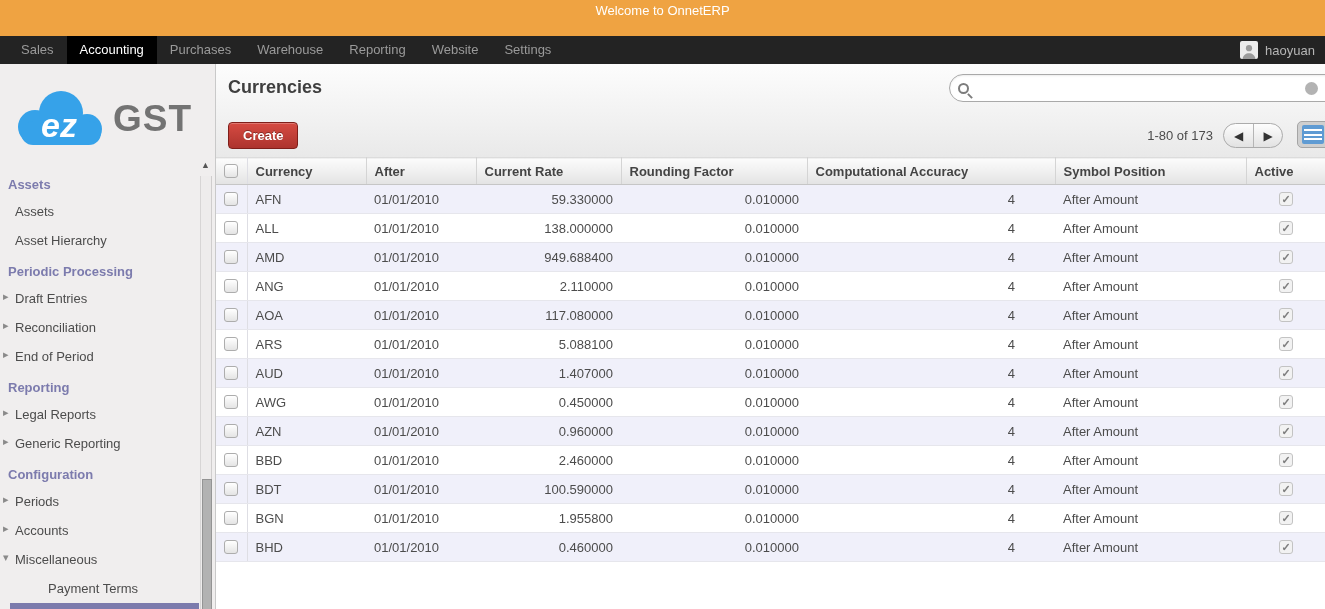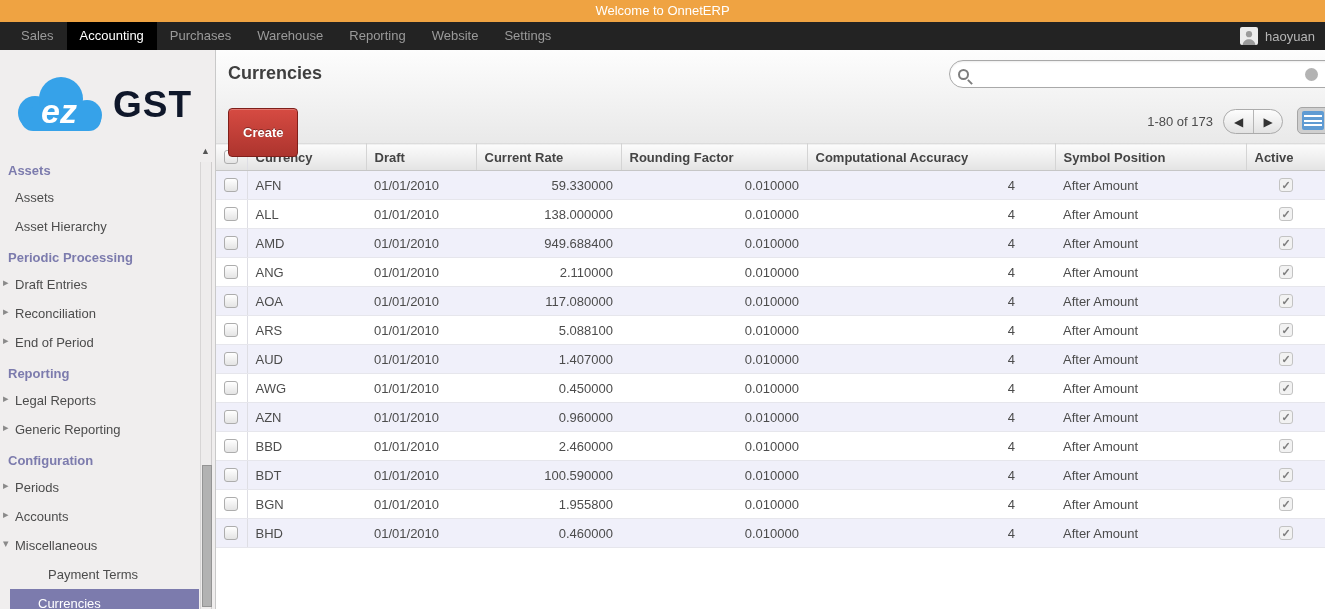--- a/index.html
+++ b/index.html
@@ -1,38 +1,38 @@
 <!DOCTYPE html>
 <html style="--topbar: #efa342; --navbg: #232323; --accent: #7c7bad; --createred: #d64b42; --stripe: #f0f0fa;"><head>
 <meta charset="utf-8">
 <style>
   * { margin:0; padding:0; box-sizing:border-box; }
   html,body { width:1325px; height:609px; overflow:hidden; }
   body { font-family:"Liberation Sans", sans-serif; background:#fff; color:#4c4c4c; }
 
   
-  .welcome-bar { height:22px; background:var(--topbar,#efa342); color:#fff;
+  .welcome-bar { height:36px; background:var(--topbar,#efa342); color:#fff;
     font-size:13px; line-height:22px; text-align:center; }
 
   
   .nav-bar { height:28px; background:var(--navbg,#232323); display:flex; align-items:stretch; }
   .nav-left { display:flex; padding-left:8px; }
   .nav-item { color:#9a9a9a; font-size:13px; line-height:28px; padding:0 13px; cursor:pointer; white-space:nowrap;text-align:center; }
   .nav-item.active { background:#000; color:#fff; }
   .nav-user { margin-left:auto; display:flex; align-items:center; gap:7px; padding:0 10px; cursor:pointer; }
   .avatar { width:18px; height:18px; background:#ececec; border-radius:2px; display:flex; align-items:flex-end; justify-content:center; overflow:hidden; }
   .nav-user-name { color:#b5b5b5; font-size:13px; }
 
   
   .app { display:flex; height:559px; }
 
   
   .sidebar { width:215px; background:#f0eeee; position:relative; flex:none; overflow:hidden; }
   .logo-row { display:flex; align-items:center; justify-content:center; padding:16px 14px 6px 0; height:100px; }
-  .logo-gst { font-size:37px; font-weight:600; color:#0f172a; letter-spacing:1px; }
+  .logo-gst { font-size:37px; font-weight:600; color:#737373; letter-spacing:1px; }
   .sidebar-menu { font-size:13px; padding-top:4px; }
   .section-header { color:var(--accent,#7c7bad); font-weight:bold; padding:9px 4px 5px 8px; cursor:pointer; }
   .menu-item { position:relative; color:#4c4c4c; padding:7px 4px 7px 15px; cursor:pointer; }
   .menu-item .caret { position:absolute; left:3px; top:6px; font-size:11px; color:#8a8a8a; }
   .menu-item.sub { padding-left:38px;margin-left:10px; }
   .menu-item.selected { background:var(--accent,#7c7bad); color:#fff; margin-left:10px; margin-right:16px; padding-left:28px; }
 
   
   .sb-scroll { position:absolute; top:96px; right:2px; bottom:0; width:13px; }
   .sb-scroll-up { position:absolute; top:0; left:1px; font-size:9px; color:#555; cursor:pointer; }
@@ -47,21 +47,21 @@
 
   .search-box { position:absolute; top:10px; right:-16px; width:392px; height:28px; background:#fff;
     border:1px solid #a9a9a9; border-radius:16px; display:flex; align-items:center; padding:0 26px 0 8px;
     box-shadow:inset 0 1px 2px rgba(0,0,0,.08); }
   .search-glyph { width:11px; height:11px; border:2px solid #7d7d7d; border-radius:50%; position:relative; flex:none; }
   .search-glyph::after { content:""; position:absolute; width:2px; height:6px; background:#7d7d7d;
     left:9px; top:8px; transform:rotate(-45deg); }
   .search-input { flex:1; border:none; outline:none; background:transparent; font-size:13px; margin-left:6px; color:#333; }
   .search-clear { position:absolute; right:22px; top:7px; width:13px; height:13px; border-radius:50%; background:#b3b3b3; cursor:pointer; }
 
-  .create-btn { position:absolute; left:12px; top:58px; padding:16px 14px; font-size:13px; font-weight:bold; color:#fff;
+  .create-btn { position:absolute; left:12px; top:58px; padding:5px 14px; font-size:13px; font-weight:bold; color:#fff;
     background:linear-gradient(var(--createred,#d64b42),#ad342e); border:1px solid #7f1f1a; border-radius:4px;
     cursor:pointer; text-shadow:0 -1px 0 rgba(0,0,0,.35); box-shadow:inset 0 1px 0 rgba(255,255,255,.25); }
 
   .pagination { position:absolute; right:42px; top:59px; display:flex; align-items:center; gap:10px; }
   .pager-range { font-size:13px; color:#4c4c4c;margin-left:8px; }
   .pager-group { display:flex; border:1px solid #ababab; border-radius:13px; overflow:hidden;
     background:linear-gradient(#fdfdfd,#e2e2e2); }
   .pager-btn { width:29px; height:23px; display:flex; align-items:center; justify-content:center;
     cursor:pointer; color:#333; font-size:12px; }
   .pager-btn + .pager-btn { border-left:1px solid #b5b5b5; }
@@ -202,21 +202,21 @@
             <col class="c5">
             <col class="c6">
             <col class="c7">
         </colgroup>
         <thead>
           <tr>
             <th class="cb-cell">
               <div class="checkbox"></div>
             </th>
           <th>Currency</th>
-              <th>Draft</th>
+              <th>After</th>
               <th>Current Rate</th>
               <th>Rounding Factor</th>
               <th>Computational Accuracy</th>
               <th>Symbol Position</th>
               <th>Active</th>
             </tr>
         </thead>
         <tbody>
             <tr>
               <td class="cb-cell">

